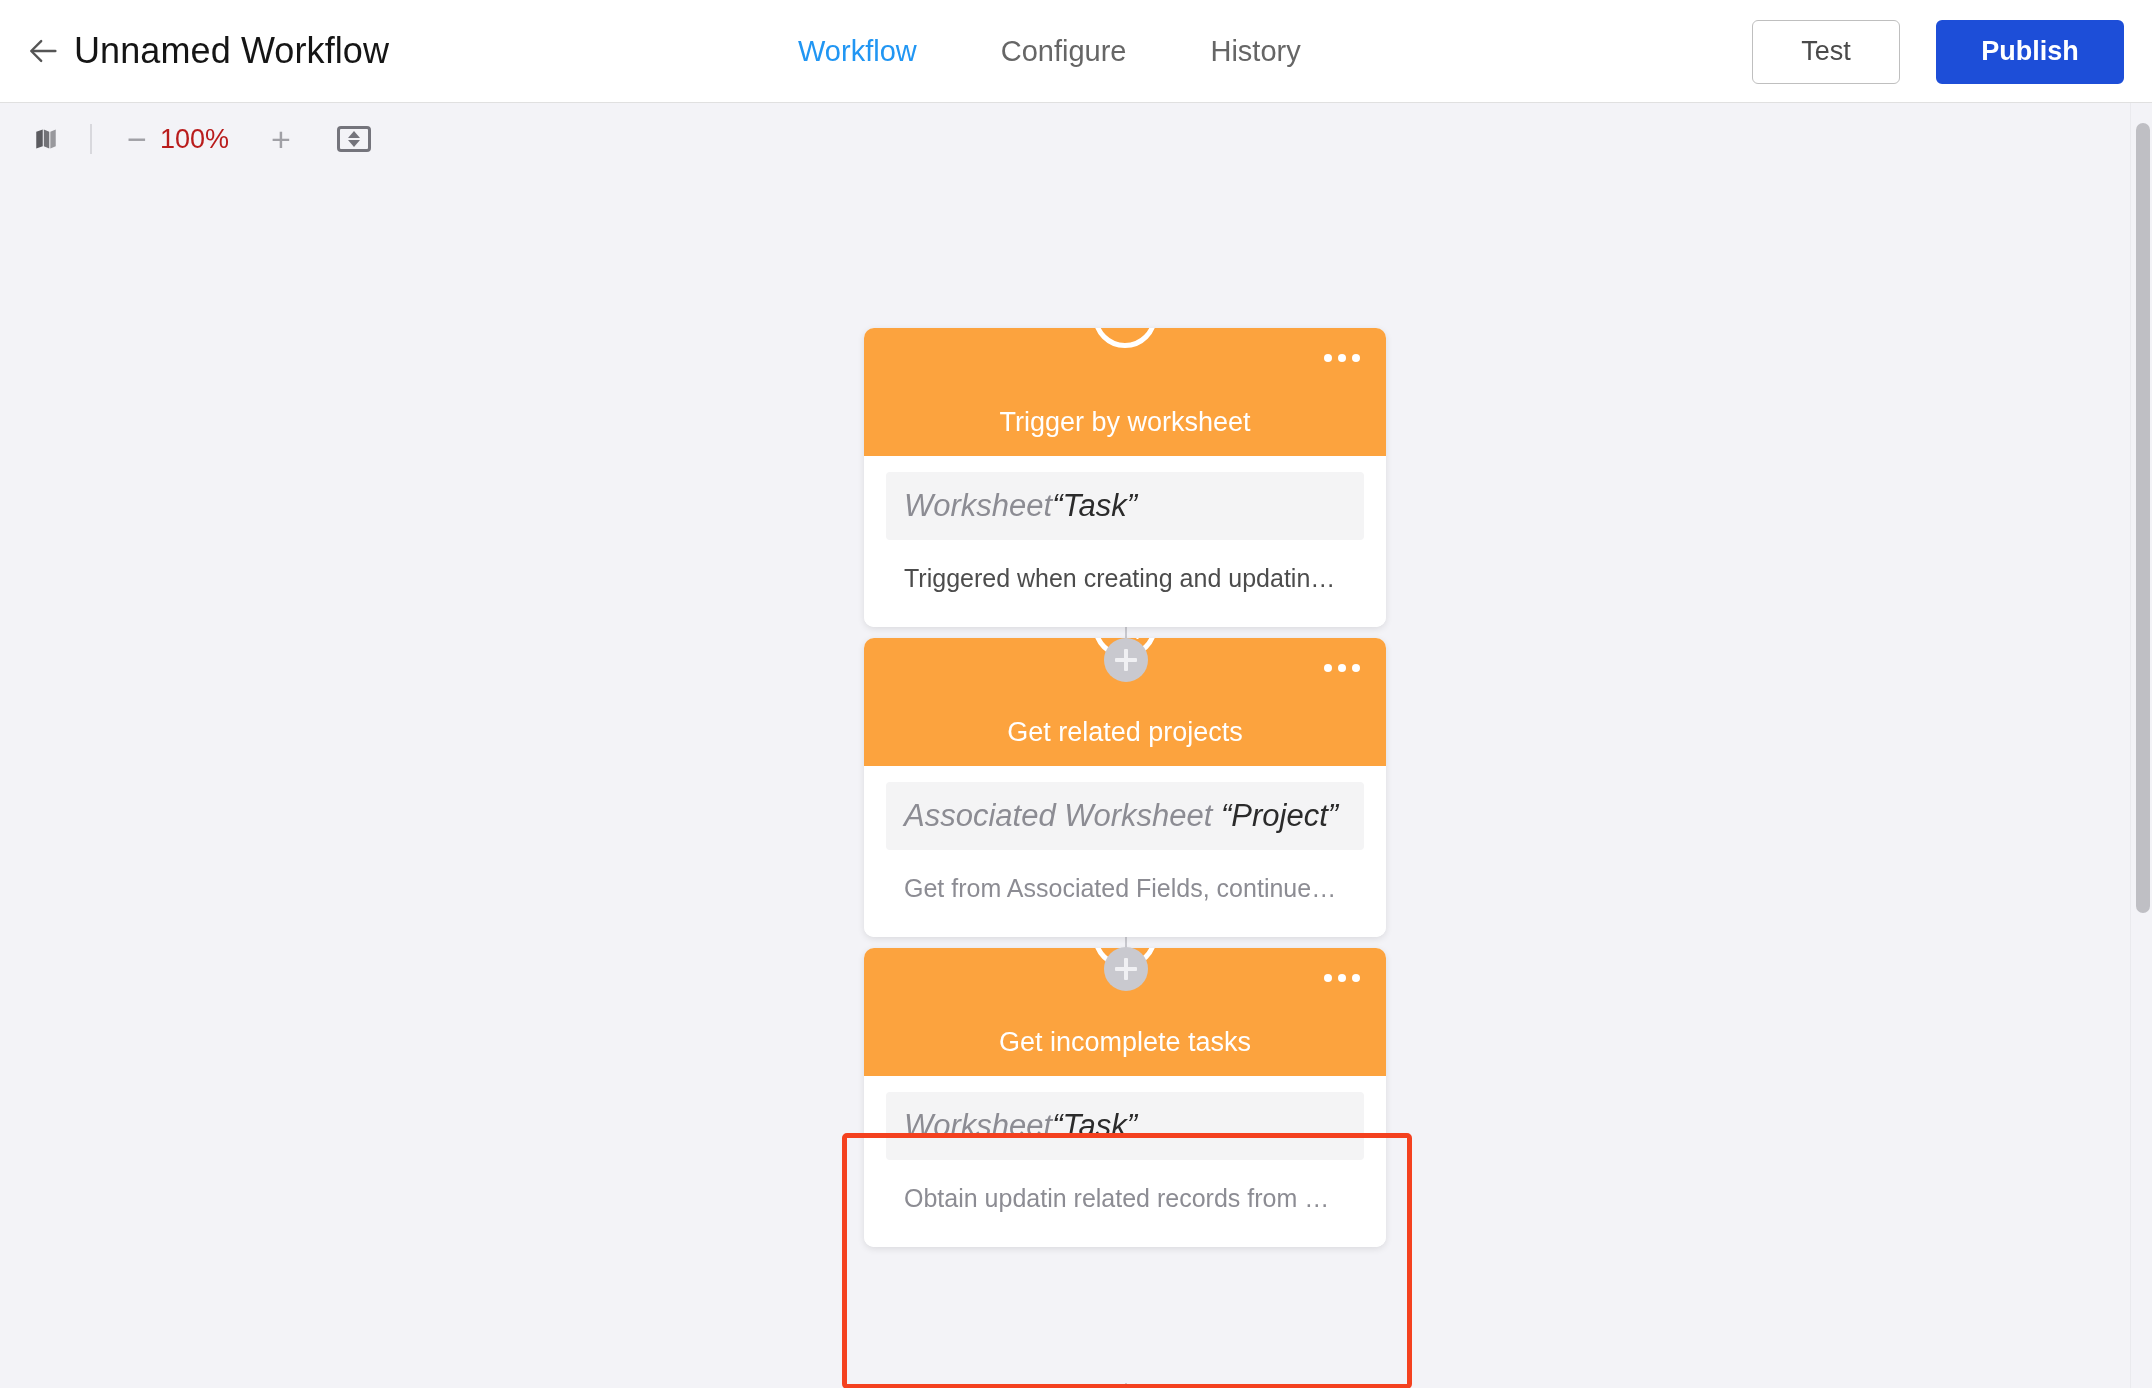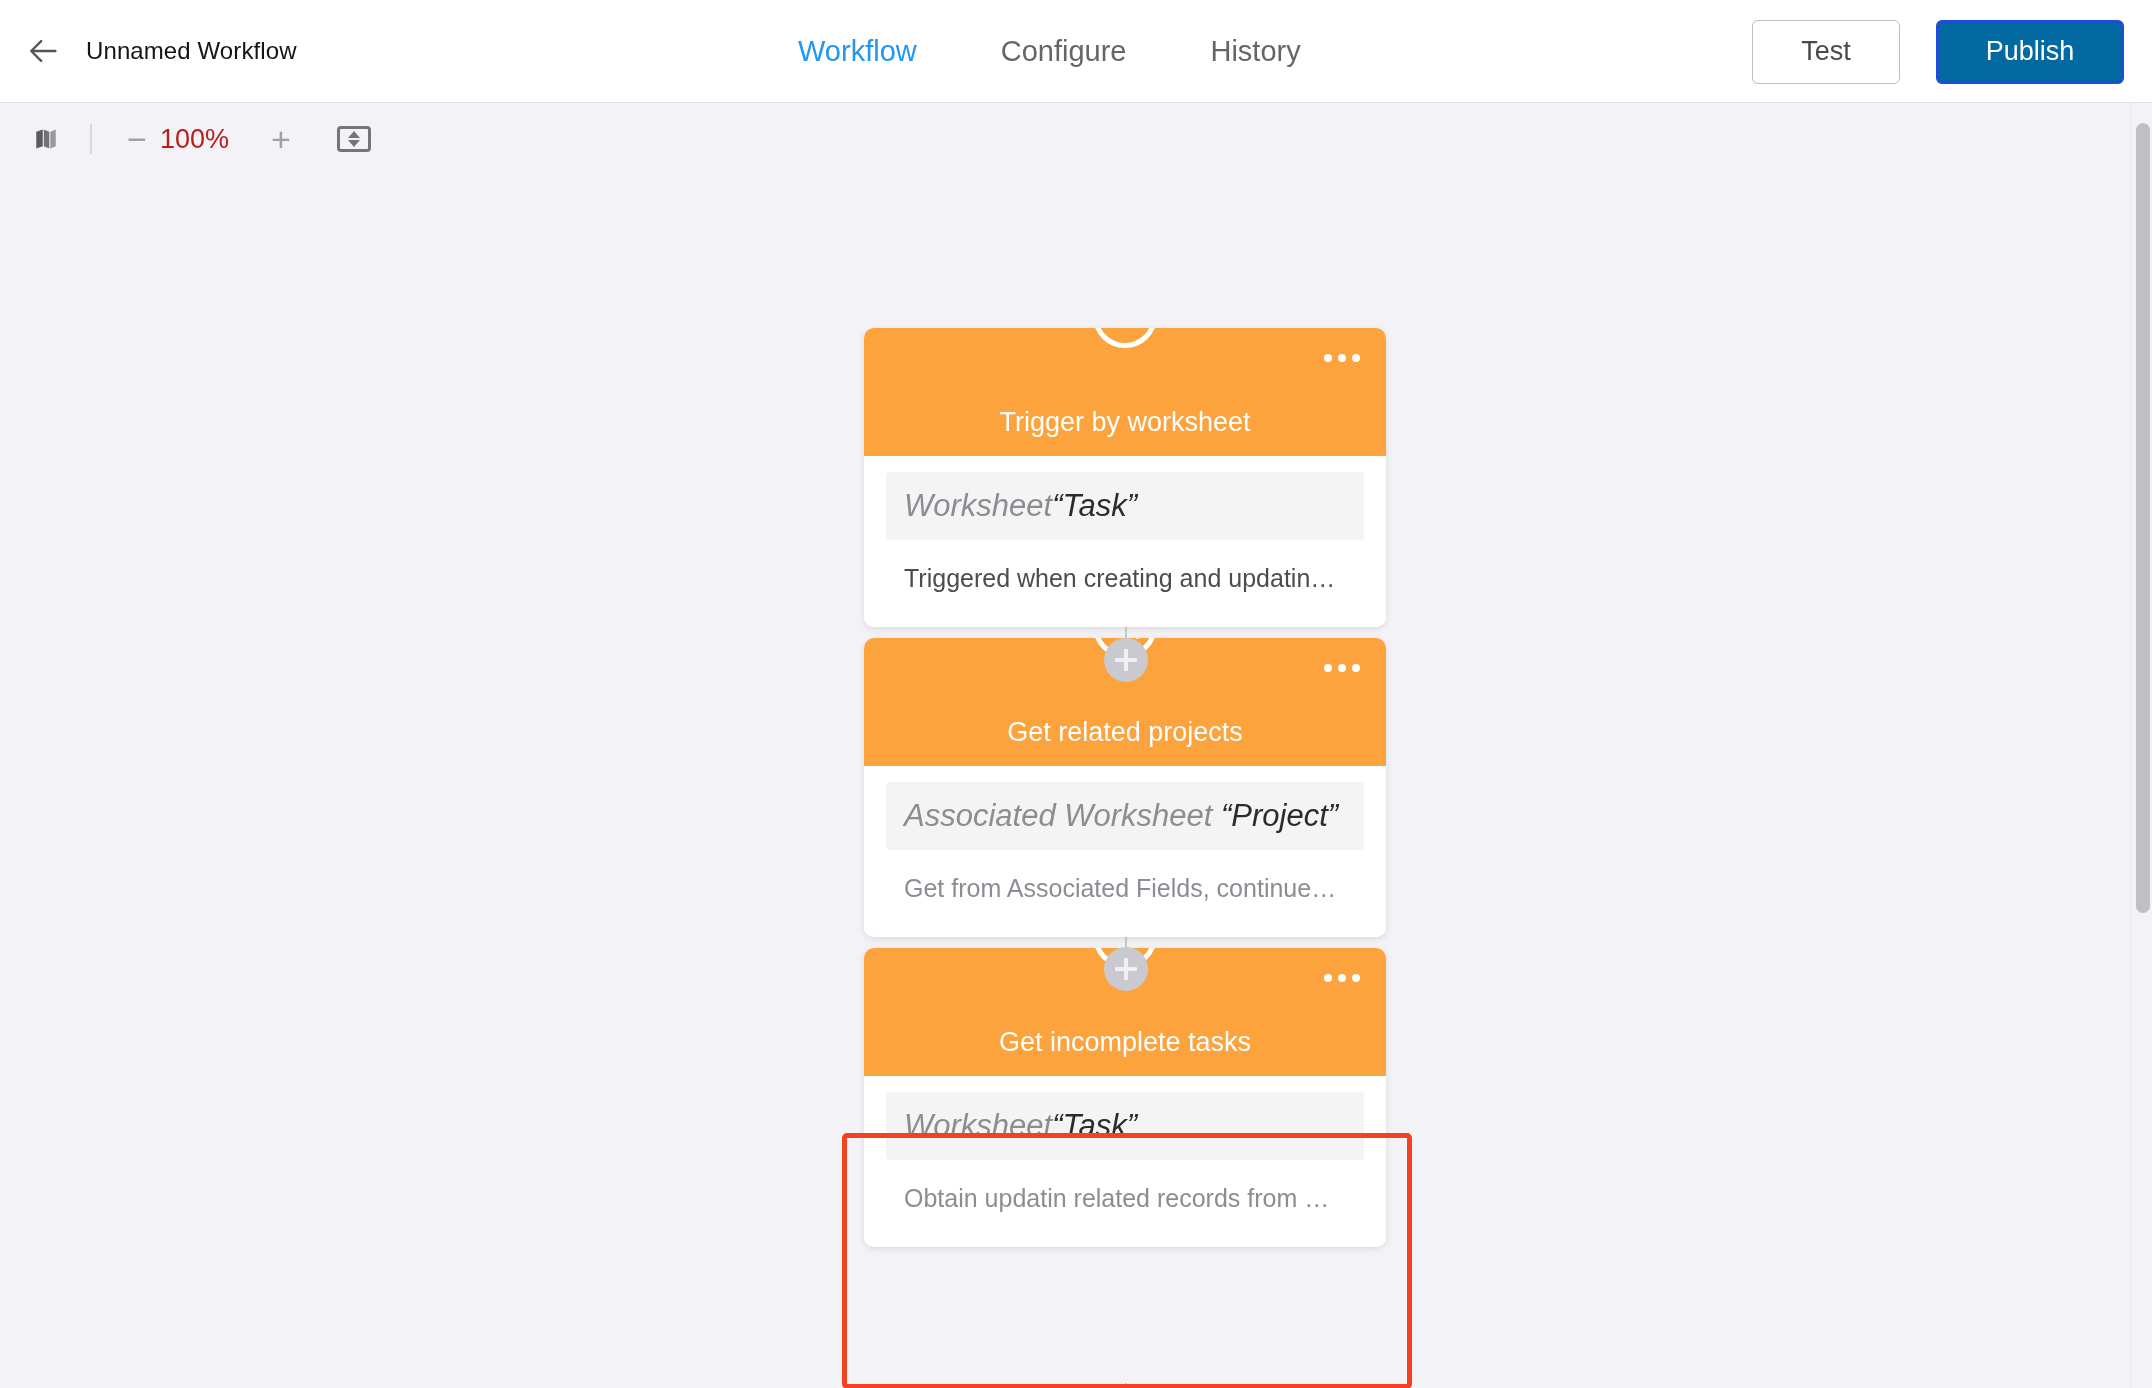--- a/index.html
+++ b/index.html
@@ -24,22 +24,22 @@
   }
   .back-btn {
     width: 52px; height: 52px;
     margin-left: 18px;
     display: flex; align-items: center; justify-content: center;
     cursor: pointer;
     color: #555;
   }
   .back-btn svg { display: block; }
   .wf-title {
-    margin-left: 16px;
-    font-size: 24px;
+    margin-left: 4px;
+    font-size: 36px;
     color: #151515;
     letter-spacing: .1px;
     white-space: nowrap;
   }
   .tabs {
     position: absolute;
     left: 756px;
     top: 0;
     height: 103px;
     display: flex;
@@ -86,24 +86,25 @@
     cursor: pointer;
     white-space: nowrap;
   }
   .btn-test {
     background: #ffffff;
     border: 1px solid #bfbfbf;
     color: #4a4a4a;
     width: 148px;
   }
   .btn-publish {
-    background: #0369a1;
-    border: 3px solid #1d4ed8;
+    background: #1d4ed8;
+    border: 6px solid #1d4ed8;
     color: #ffffff;
     width: 188px;
+    font-weight: bold;
   }
 
   
   .canvas {
     position: relative;
     width: 2152px;
     height: 1285px;
     background: #f3f3f7;
     overflow: hidden;
   }

